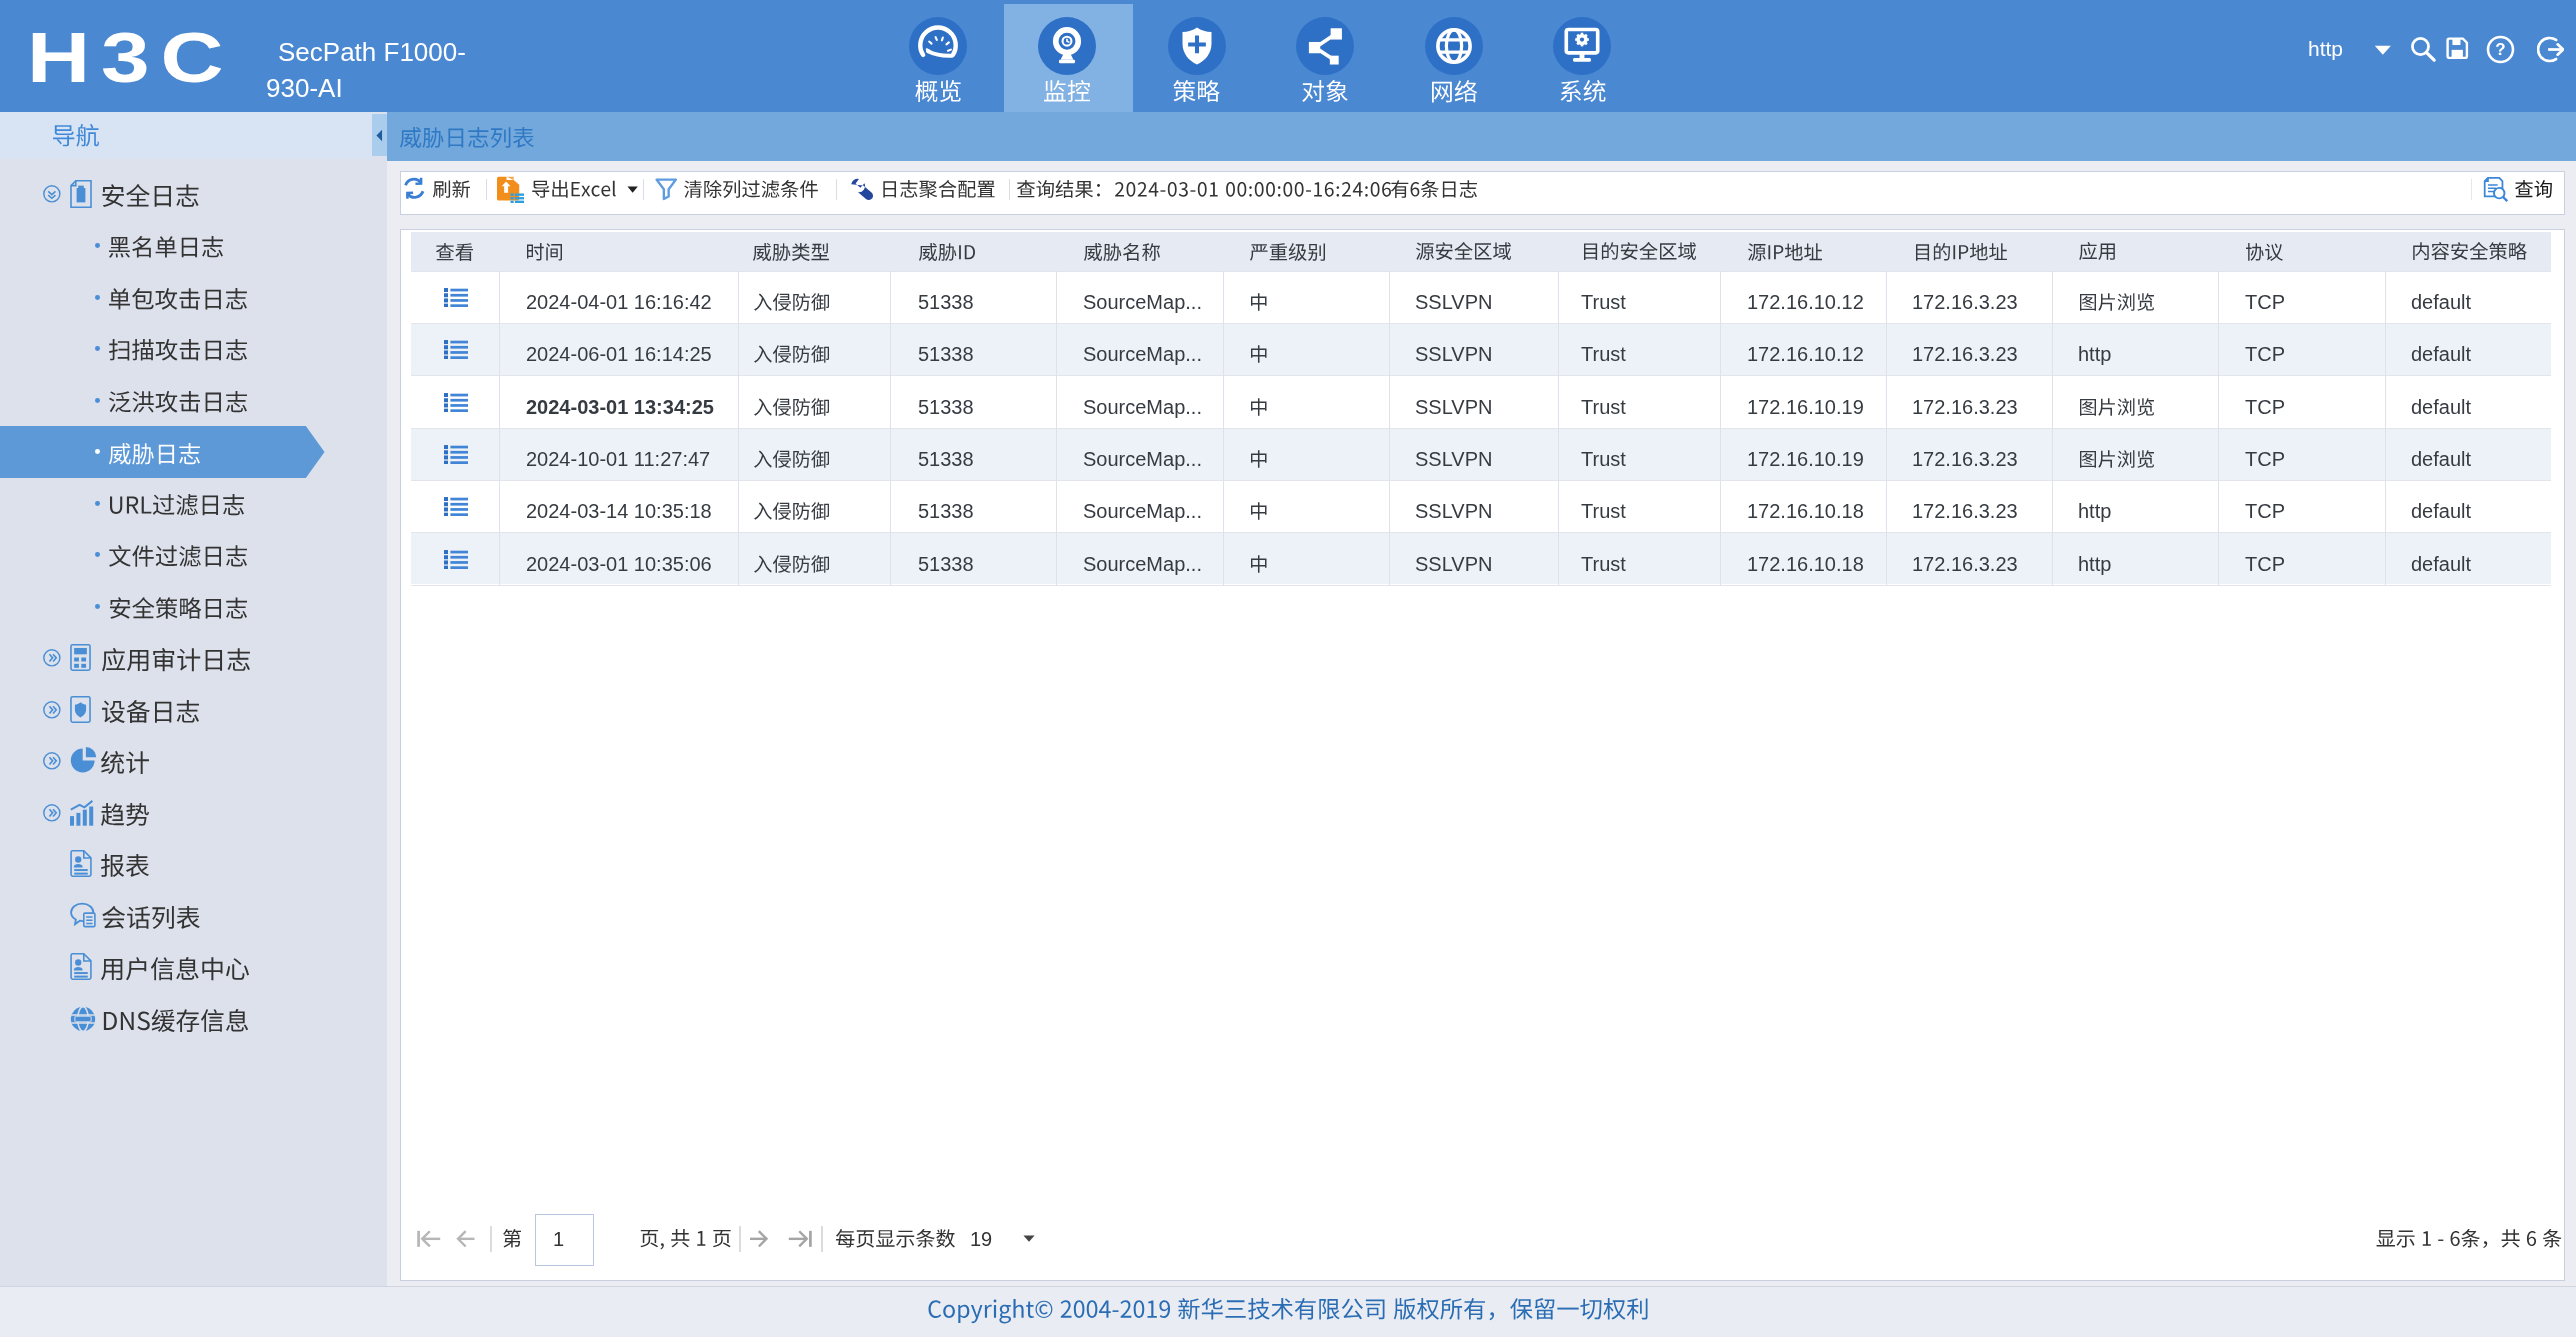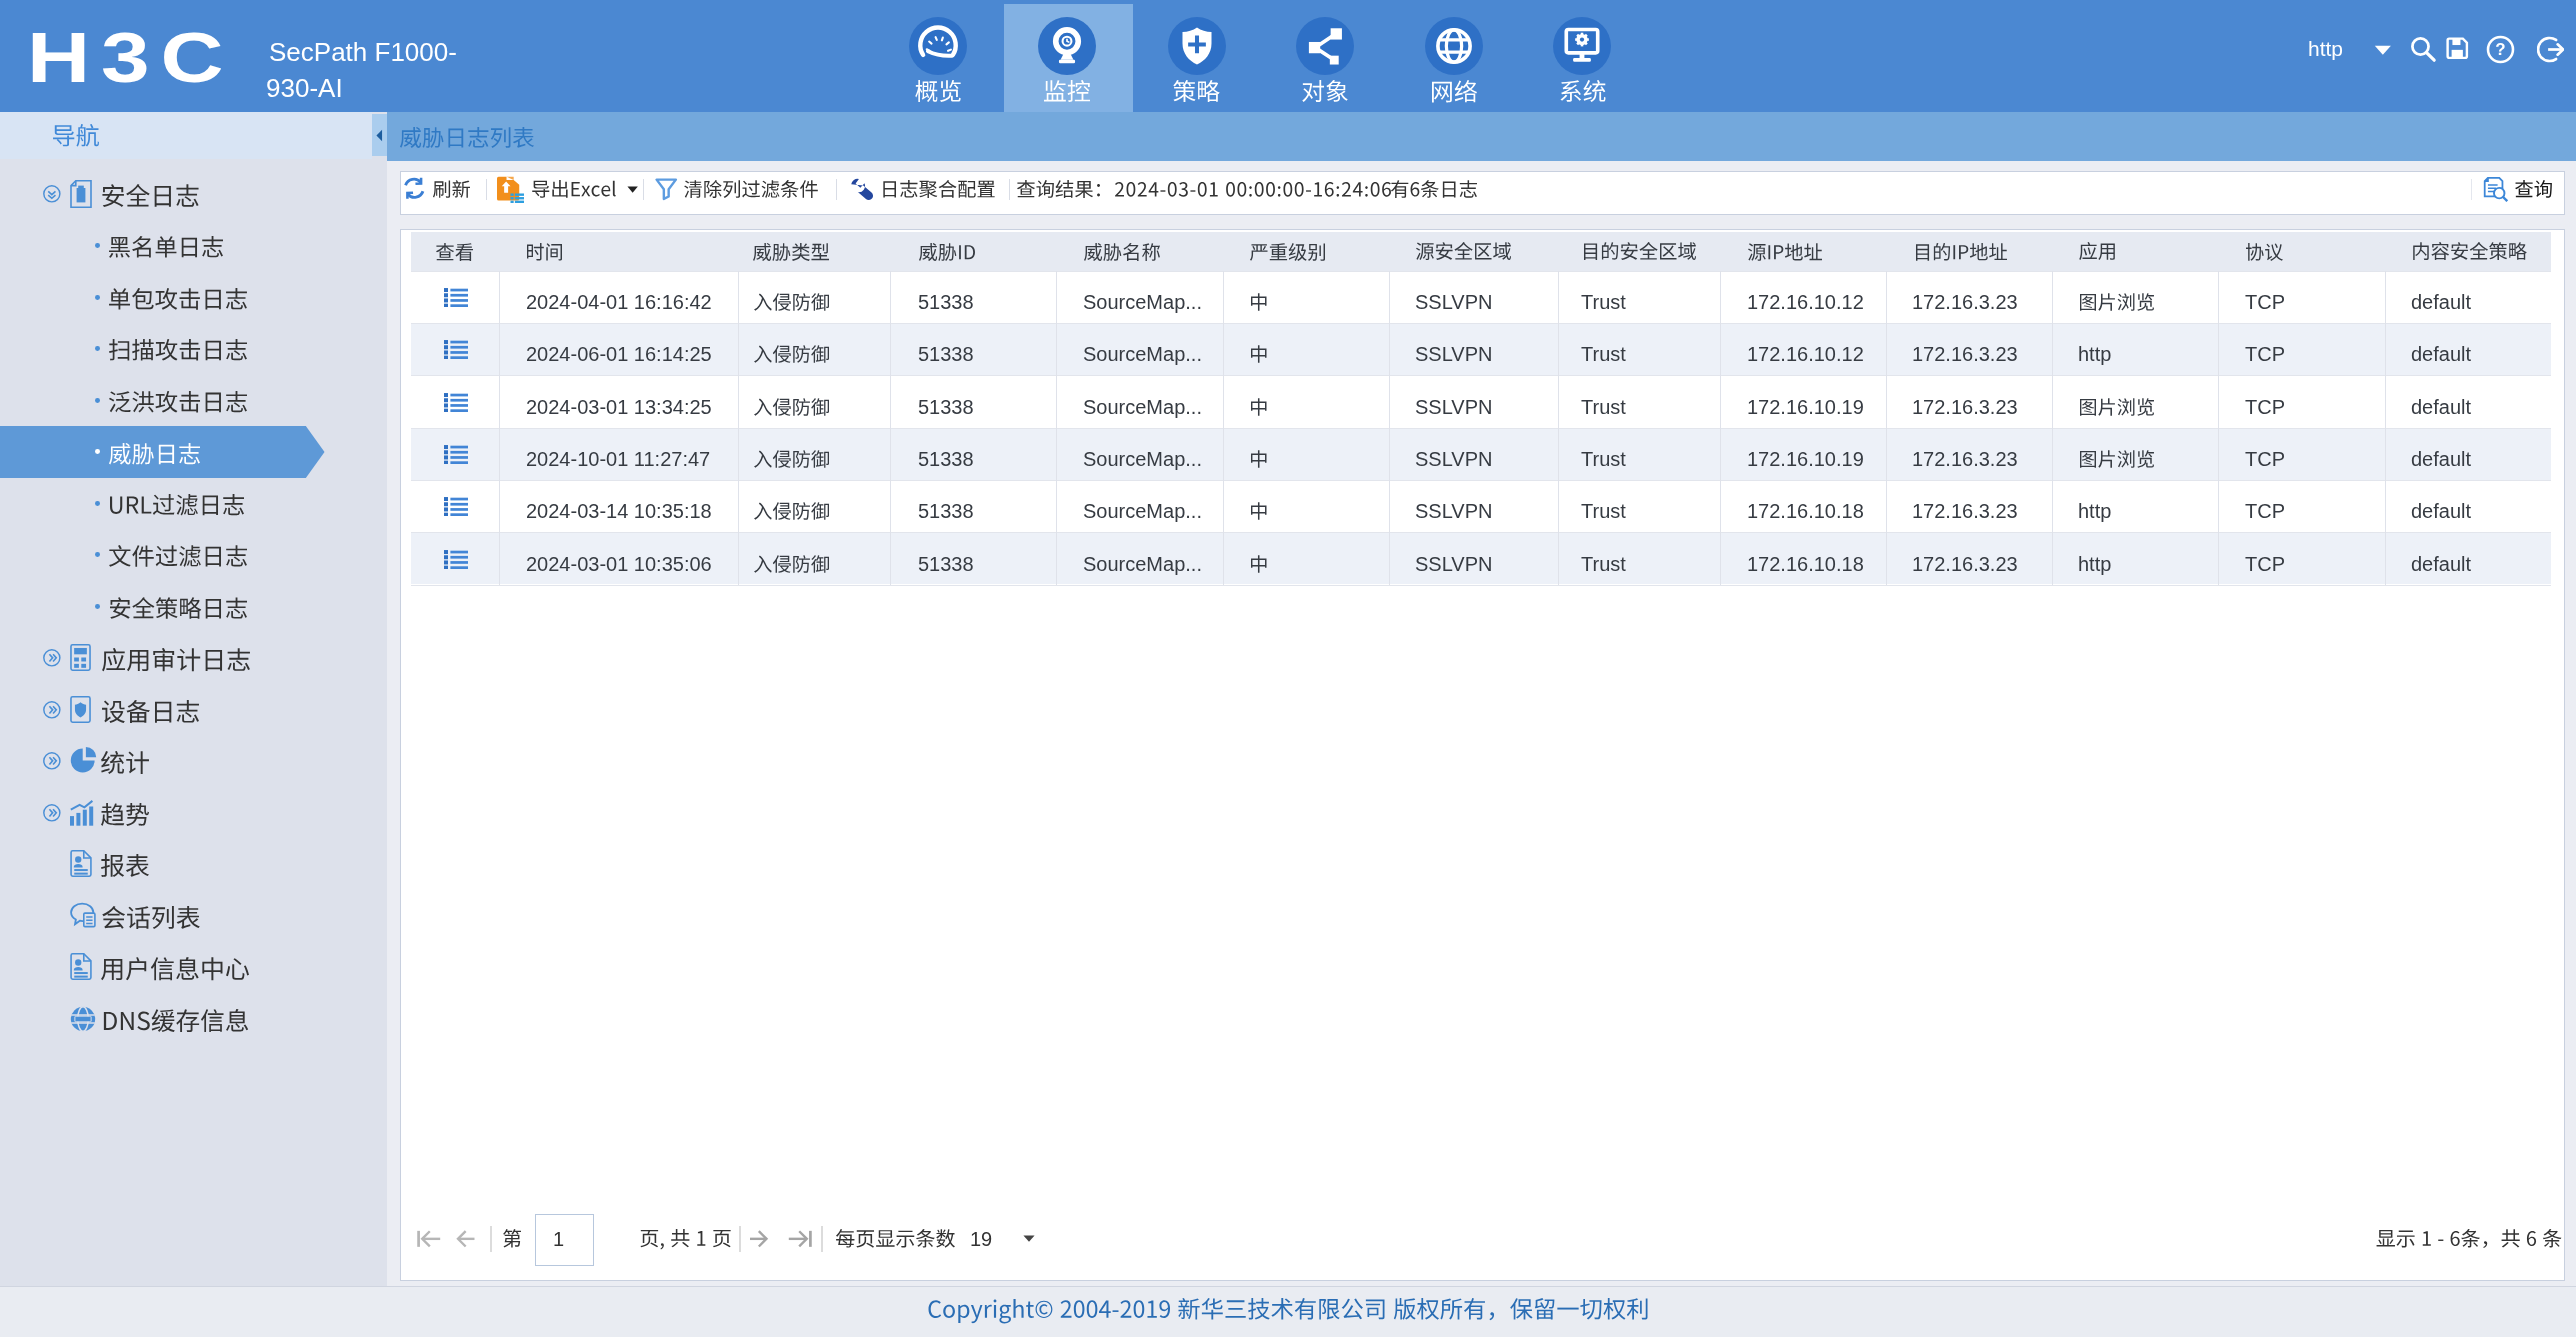--- a/index.html
+++ b/index.html
@@ -221,21 +221,21 @@
       <use href="#g29" transform="matrix(0.0290 0 0 -0.0290 666.86 0)"></use>
       <use href="#g36" transform="matrix(0.0290 0 0 -0.0290 695.86 0)"></use>
       <use href="#g37" transform="matrix(0.0290 0 0 -0.0290 724.86 0)"></use>
       <use href="#g38" transform="matrix(0.0290 0 0 -0.0290 753.86 0)"></use>
       <use href="#g39" transform="matrix(0.0290 0 0 -0.0290 782.86 0)"></use>
       <use href="#g40" transform="matrix(0.0290 0 0 -0.0290 811.86 0)"></use>
       <use href="#g34" transform="matrix(0.0290 0 0 -0.0290 840.86 0)"></use>
       <use href="#g41" transform="matrix(0.0290 0 0 -0.0290 869.86 0)"></use>
     </svg>
     <div style="position:absolute;left:26.6px;top:24px;width:209px;height:68px;color:#fff;font-weight:700;font-size:71px;line-height:68px;letter-spacing:8.9px;transform:scaleX(1.23);transform-origin:0 0">H3C</div>
-    <div style="position:absolute;left:269px;top:38px;font-size:26px;line-height:29px;color:#fff;font-weight:400;white-space:pre">SecPath F1000-</div>
+    <div style="position:absolute;left:278px;top:38px;font-size:26px;line-height:29px;color:#fff;font-weight:400;white-space:pre">SecPath F1000-</div>
     <div style="position:absolute;left:266px;top:74px;font-size:26px;line-height:29px;color:#fff;font-weight:400;white-space:pre">930-AI</div>
     <div style="position:absolute;left:1004px;top:4px;width:129px;height:108px;background:#82b1e3"></div>
     <svg style="position:absolute;left:909px;top:17px" width="58" height="58" viewBox="0 0 72 72">
       <circle cx="36" cy="36" r="36" fill="#2e70c6"></circle>
       <path d="M17.5,47 A22,22 0 1 1 54.5,47" fill="none" stroke="#fff" stroke-width="5.5" stroke-linecap="round"></path>
       <g stroke="#fff" stroke-width="2.6" stroke-linecap="round">
         <path d="M22,40 L25.5,41.8"></path>
         <path d="M25,30.5 L28,33"></path>
         <path d="M33,25 L34.5,28.5"></path>
         <path d="M42,25.5 L40.8,29"></path>
@@ -837,21 +837,21 @@
         <rect x="0" y="13" width="5" height="5"></rect>
         <rect x="0" y="19.5" width="5" height="5"></rect>
       </g>
       <g fill="#4285d6">
         <rect x="8" y="0.8" width="22" height="3.4"></rect>
         <rect x="8" y="7.3" width="22" height="3.4"></rect>
         <rect x="8" y="13.8" width="22" height="3.4"></rect>
         <rect x="8" y="20.3" width="22" height="3.4"></rect>
       </g>
     </svg>
-    <div style="position:absolute;left:526px;top:396px;font-size:20px;line-height:22.5px;color:#363b42;font-weight:400;white-space:pre">2024-03-01 13:34:25</div>
+    <div style="position:absolute;left:526px;top:396px;font-size:20px;line-height:22.5px;color:#363b42;font-weight:700;white-space:pre">2024-03-01 13:34:25</div>
     <svg style="position:absolute;left:754px;top:398px;overflow:visible" width="75" height="18" viewBox="0.98 -20.18 93.62 22.13" fill="#363b42">
       <use href="#g139" transform="matrix(0.0240 0 0 -0.0240 0.00 0)"></use>
       <use href="#g140" transform="matrix(0.0240 0 0 -0.0240 24.00 0)"></use>
       <use href="#g141" transform="matrix(0.0240 0 0 -0.0240 48.00 0)"></use>
       <use href="#g142" transform="matrix(0.0240 0 0 -0.0240 72.00 0)"></use>
     </svg>
     <div style="position:absolute;left:918px;top:396px;font-size:20px;line-height:22.5px;color:#363b42;font-weight:400;white-space:pre">51338</div>
     <div style="position:absolute;left:1083px;top:396px;font-size:20px;line-height:22.5px;color:#363b42;font-weight:400;white-space:pre">SourceMap...</div>
     <svg style="position:absolute;left:1251px;top:398px;overflow:visible" width="15.5" height="18" viewBox="2.30 -20.16 19.34 22.06" fill="#363b42">
       <use href="#g87" transform="matrix(0.0240 0 0 -0.0240 0.00 0)"></use>

